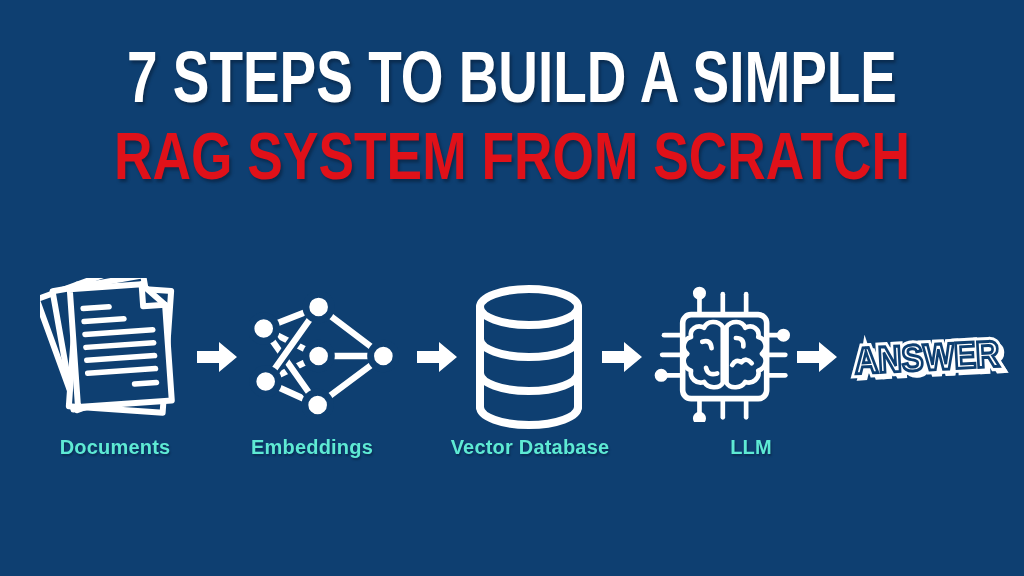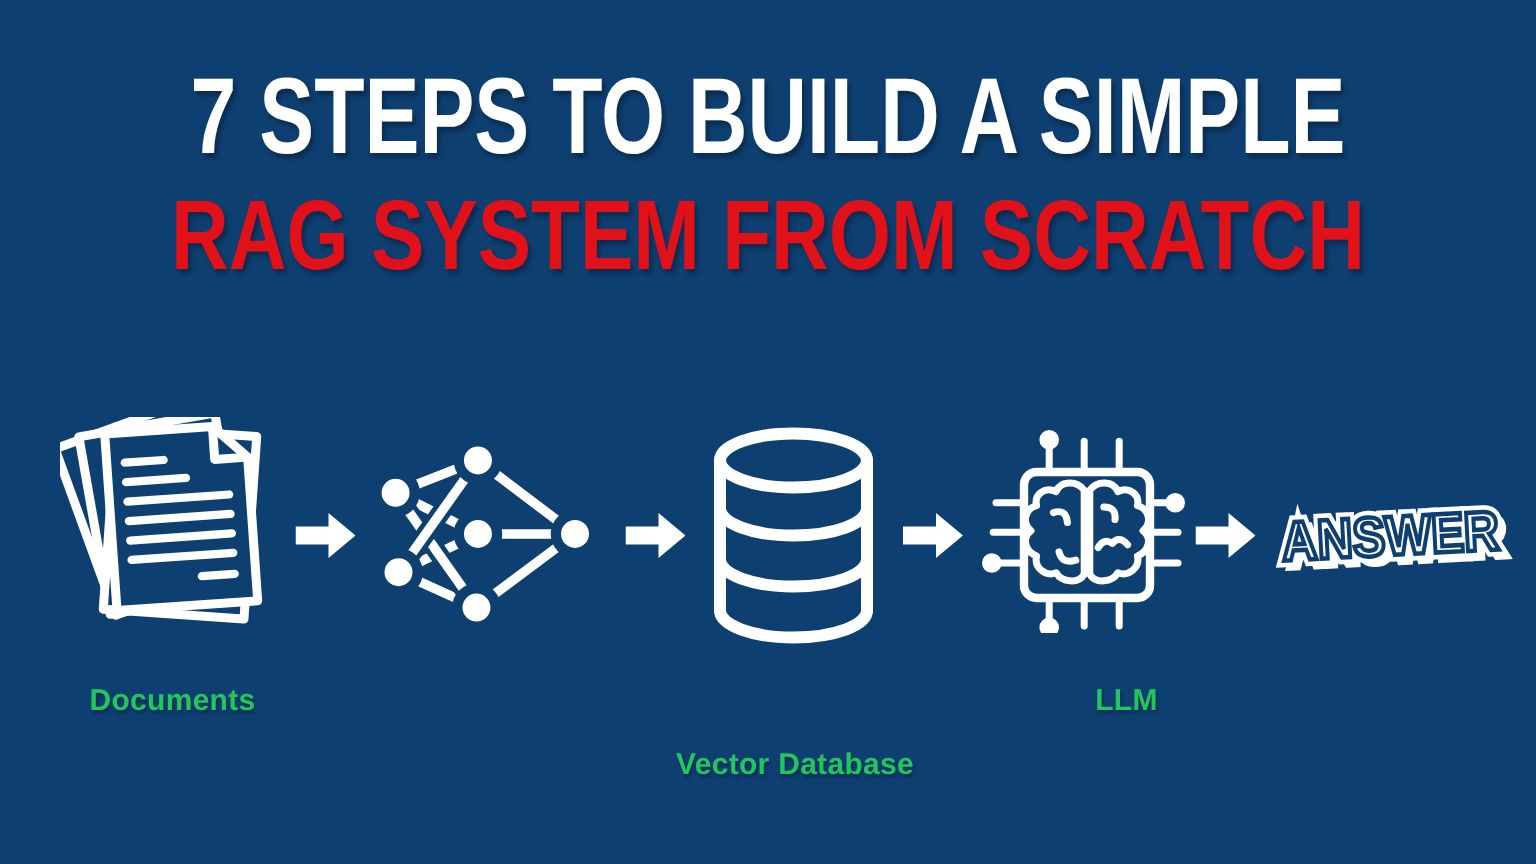--- a/index.html
+++ b/index.html
@@ -23,27 +23,27 @@
   .i-docs{left:40px;top:278px;width:150px;height:146px;}
   .i-nn{left:249px;top:292px;width:152px;height:126px;}
   .i-db{left:470px;top:284px;width:118px;height:146px;}
   .i-chip{left:650px;top:282px;width:140px;height:140px;}
   .arrow{position:absolute;top:342px;width:40px;height:30px;}
   .a1{left:197px;} .a2{left:417px;} .a3{left:602px;} .a4{left:797px;}
   .i-answer{left:845px;top:330px;width:165px;height:56px;}
   .i-answer text{font-family:"Liberation Sans", sans-serif;font-weight:bold;}
   
   .flow-label{
-    position:absolute;top:456px;
+    position:absolute;top:436px;
     transform:translateX(-50%);
-    color:#22c55e;font-size:20px;font-weight:bold;
+    color:#5eead4;font-size:20px;font-weight:bold;
     letter-spacing:.2px;white-space:nowrap;
     text-shadow:1px 2px 2px rgba(5,20,40,.4);
   }
-  .l1{left:115px;} .l2{left:312px;} .l3{left:530px;margin-top:43px;} .l4{left:719px;margin-left:32px;}
+  .l1{left:115px;} .l2{left:312px;} .l3{left:530px;} .l4{left:719px;margin-left:32px;}
 </style>
 </head>
 <body style="background: rgb(14, 63, 113);">
 
 <div class="stage">
 
   <svg class="title-svg" viewBox="0 0 1024 220">
     <text x="512" y="102" text-anchor="middle" font-size="72" textLength="770" lengthAdjust="spacingAndGlyphs" fill="#ffffff">7 STEPS TO BUILD A SIMPLE</text>
     <text x="512" y="179" text-anchor="middle" font-size="66" textLength="796" lengthAdjust="spacingAndGlyphs" fill="#e01119">RAG SYSTEM FROM SCRATCH</text>
   </svg>
@@ -154,16 +154,17 @@
 
   <svg class="icon i-answer" viewBox="0 0 165 56">
     <g transform="rotate(-3 82 28)">
       <text x="86" y="44" text-anchor="middle" font-size="37" textLength="145" lengthAdjust="spacingAndGlyphs" fill="#ffffff" stroke="#ffffff" stroke-width="6">ANSWER</text>
       <text x="82" y="40" text-anchor="middle" font-size="37" textLength="145" lengthAdjust="spacingAndGlyphs" fill="#ffffff" stroke="#ffffff" stroke-width="9">ANSWER</text>
       <text x="82" y="40" text-anchor="middle" font-size="37" textLength="145" lengthAdjust="spacingAndGlyphs" fill="#ffffff" stroke="#0e3f71" stroke-width="3">ANSWER</text>
     </g>
   </svg>
 
   <div class="flow-label l1">Documents</div>
+  <div class="flow-label l2">Embeddings</div>
   <div class="flow-label l3">Vector Database</div>
   <div class="flow-label l4">LLM</div>
 
 </div>
 
 </body></html>

